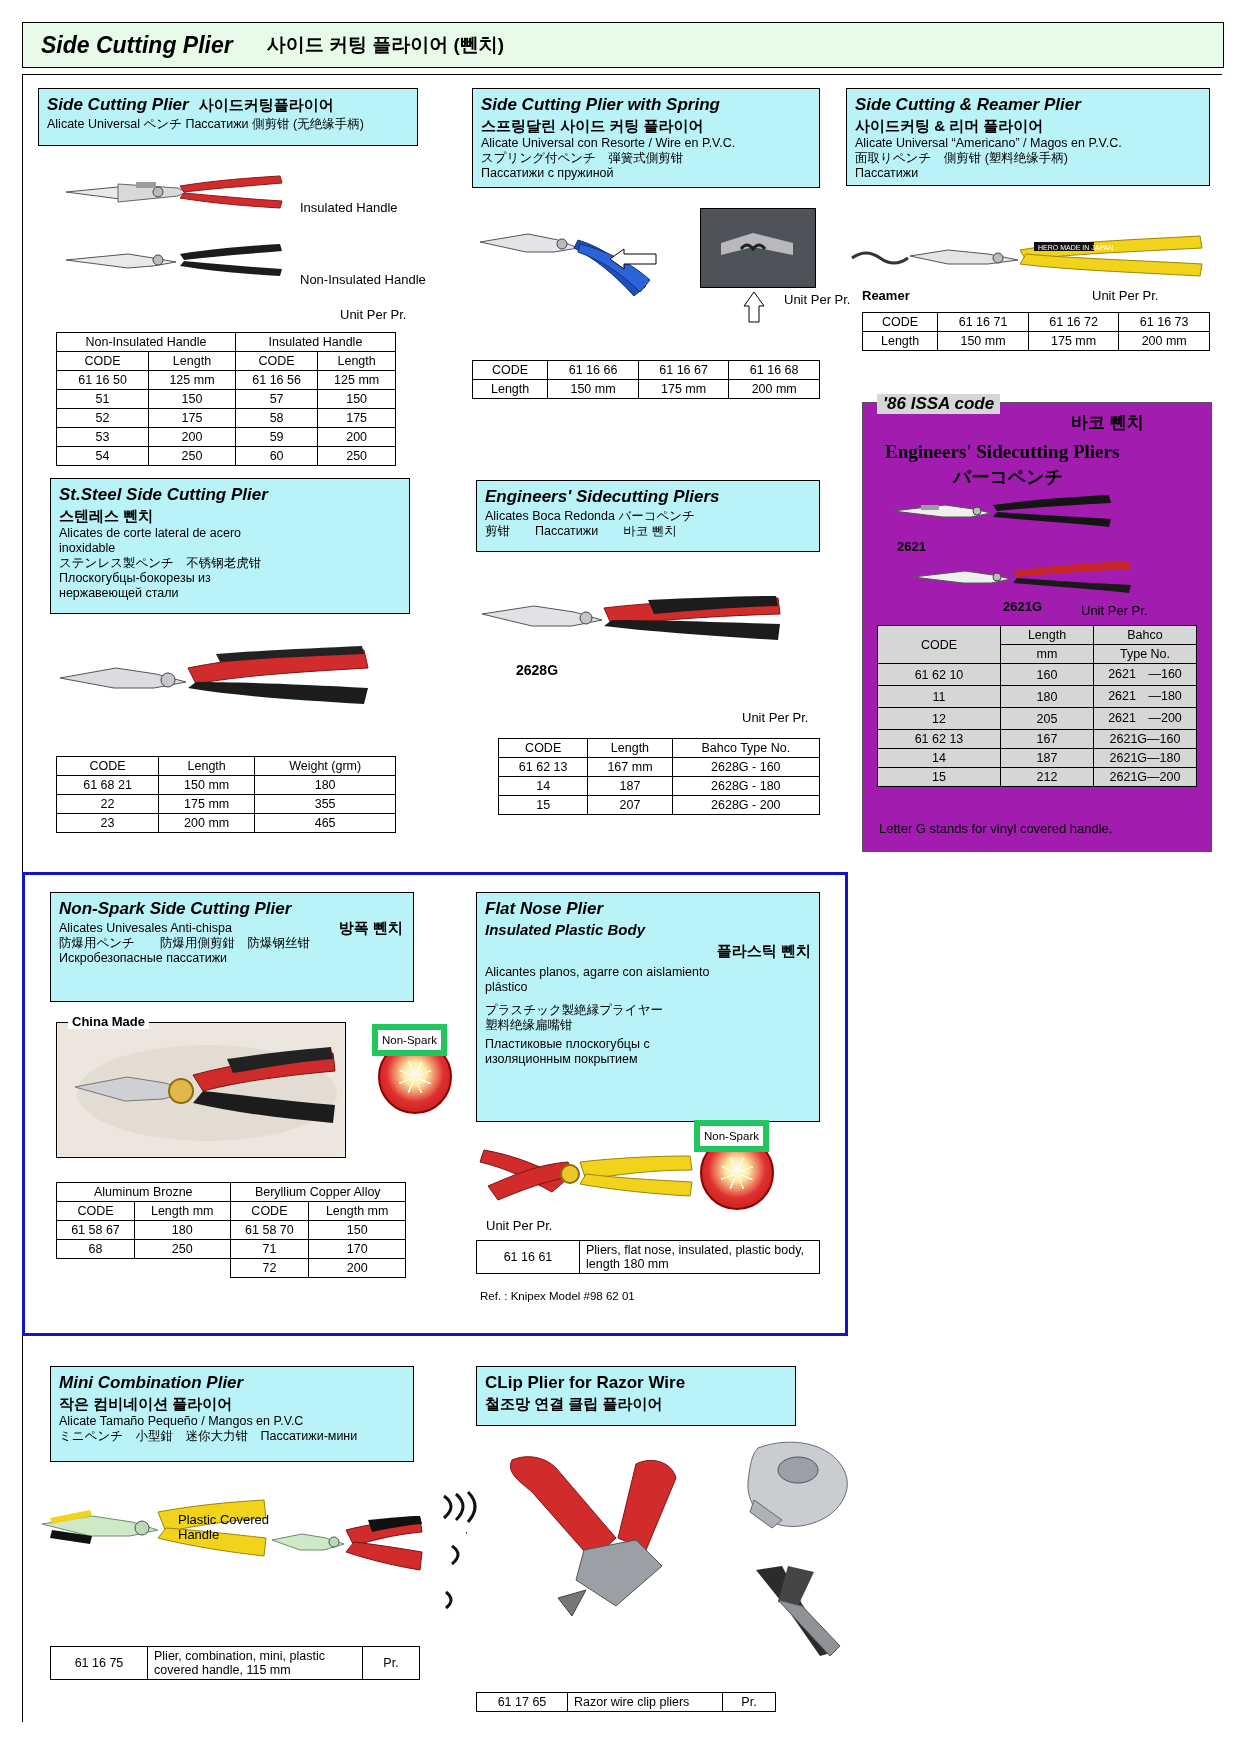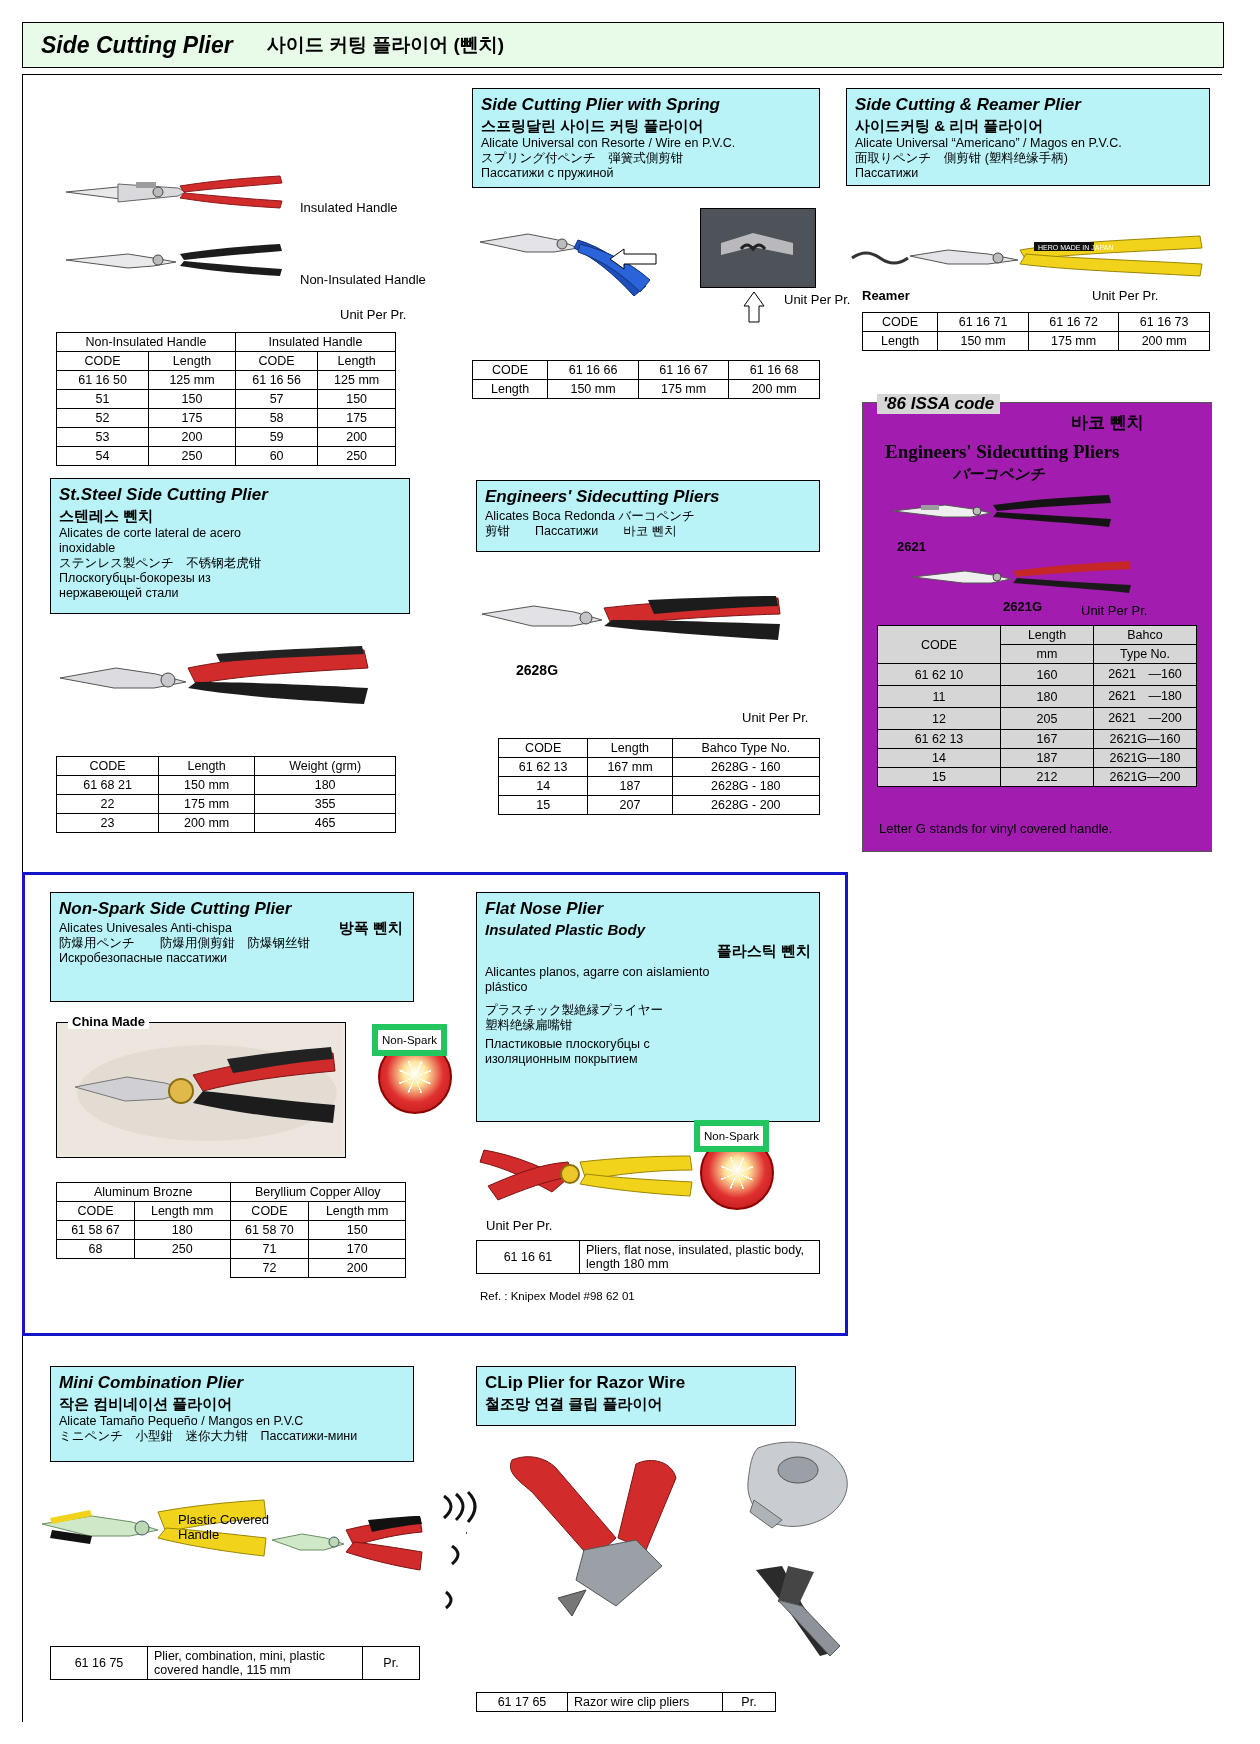--- a/index.html
+++ b/index.html
@@ -49,21 +49,21 @@
   .lblb{position:absolute;font-size:13px;font-weight:bold;}
 
   
   .issa{
     position:absolute;left:862px;top:402px;width:348px;height:448px;
     background:#a21caf;border:1px solid #555;
   }
   .issa .ttl{position:absolute;left:14px;top:-9px;background:#d6d6d6;padding:0 6px;font-style:italic;font-weight:bold;font-size:17px;}
   .issa .kr{position:absolute;left:208px;top:8px;font-weight:bold;font-size:17px;}
   .issa .h1{position:absolute;left:22px;top:38px;font-family:"Liberation Serif",serif;font-weight:bold;font-size:19px;}
-  .issa .h2{position:absolute;left:90px;top:62px;font-weight:bold;font-size:15px;font-style:italic;}
+  .issa .h2{position:absolute;left:90px;top:62px;font-weight:bold;font-size:18px;}
 
   
   .blueframe{
     position:absolute;left:22px;top:872px;width:820px;height:458px;
     border:3px solid #1414c8;background:#fff;
   }
 
   
   .nonspark{
     position:absolute;width:70px;height:70px;border-radius:50%;
@@ -97,20 +97,24 @@
 
 <div class="page">
 
   <div class="header">
     <span class="title">Side Cutting Plier</span>
     <span class="title2">사이드 커팅 플라이어 (뻰치)</span>
   </div>
   <div class="topline"></div>
   <div class="outerline"></div>
 
+  <div class="cap" style="left:38px;top:88px;width:380px;height:58px;">
+    <h3 style="display:inline-block;margin-right:10px;">Side Cutting Plier</h3><span class="ko">사이드커팅플라이어</span>
+    <div class="ln">Alicate Universal ペンチ Пассатижи 側剪钳 (无绝缘手柄)</div>
+  </div>
 
   <svg style="position:absolute;left:58px;top:168px;" width="230" height="50">
     <path d="M8 24 L70 18 L95 22 L118 26 L95 30 L70 32 Z" fill="#e9e9ec" stroke="#555"></path>
     <path d="M60 16 L120 20 L128 24 L120 28 L60 34 Z" fill="#d8d8dd" stroke="#666"></path>
     <circle cx="100" cy="24" r="5" fill="#bbb" stroke="#444"></circle>
     <path d="M122 18 C160 12 190 10 222 8 L224 15 C190 18 160 20 126 24 Z" fill="#d12b2b" stroke="#8d1a1a"></path>
     <path d="M122 30 C160 36 190 38 222 40 L224 33 C190 31 160 28 126 25 Z" fill="#d12b2b" stroke="#8d1a1a"></path>
     <rect x="78" y="14" width="20" height="6" fill="#9b9ba0"></rect>
   </svg>
   <div class="lbl" style="left:300px;top:200px;">Insulated Handle</div>

